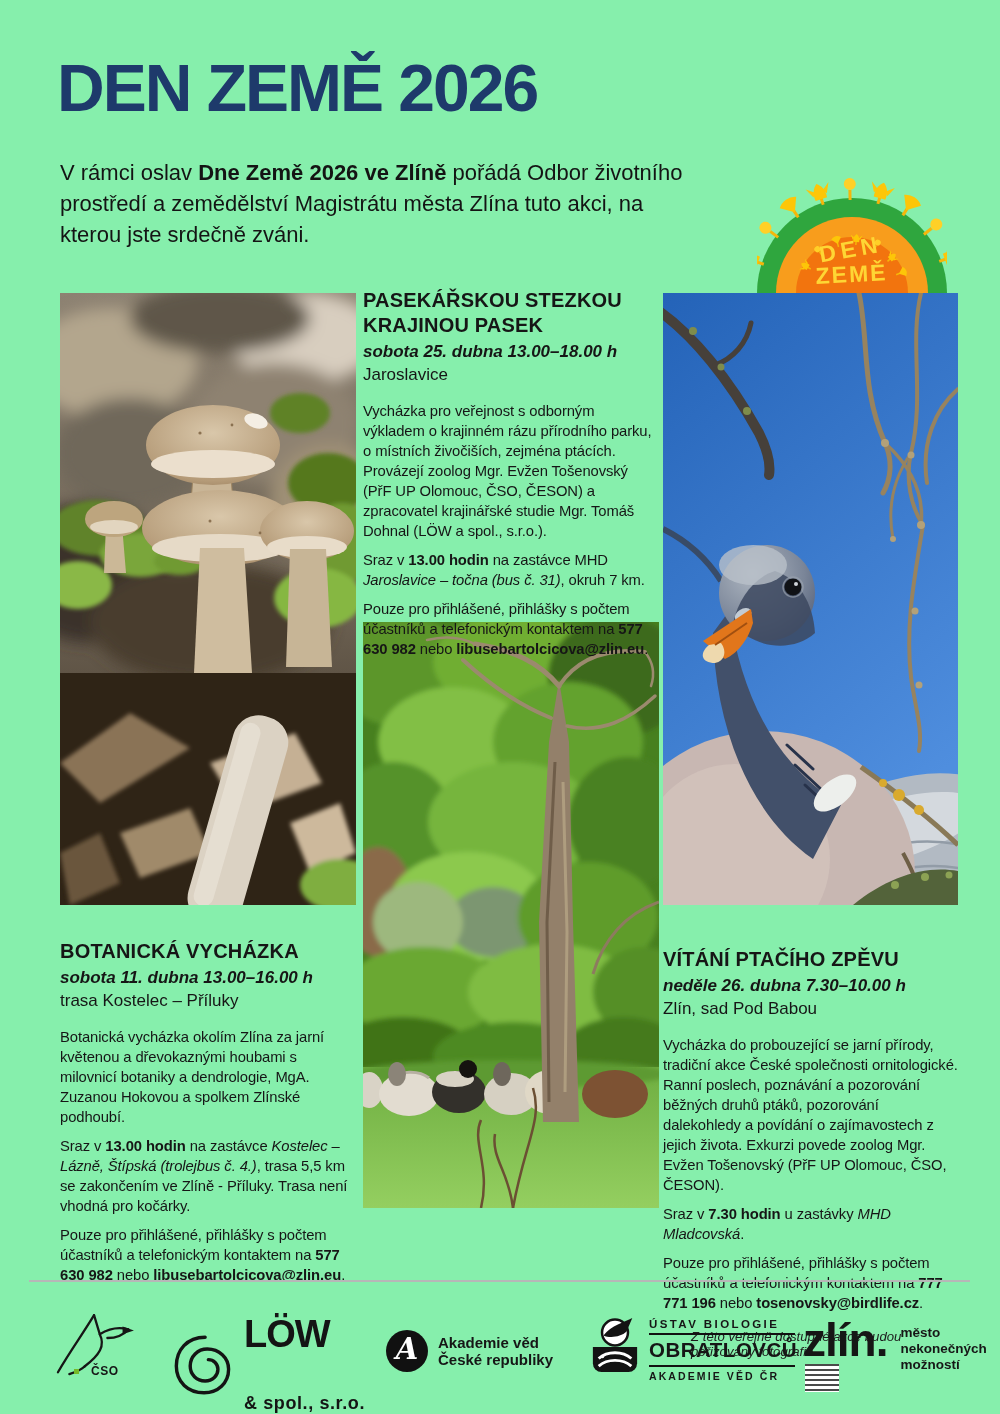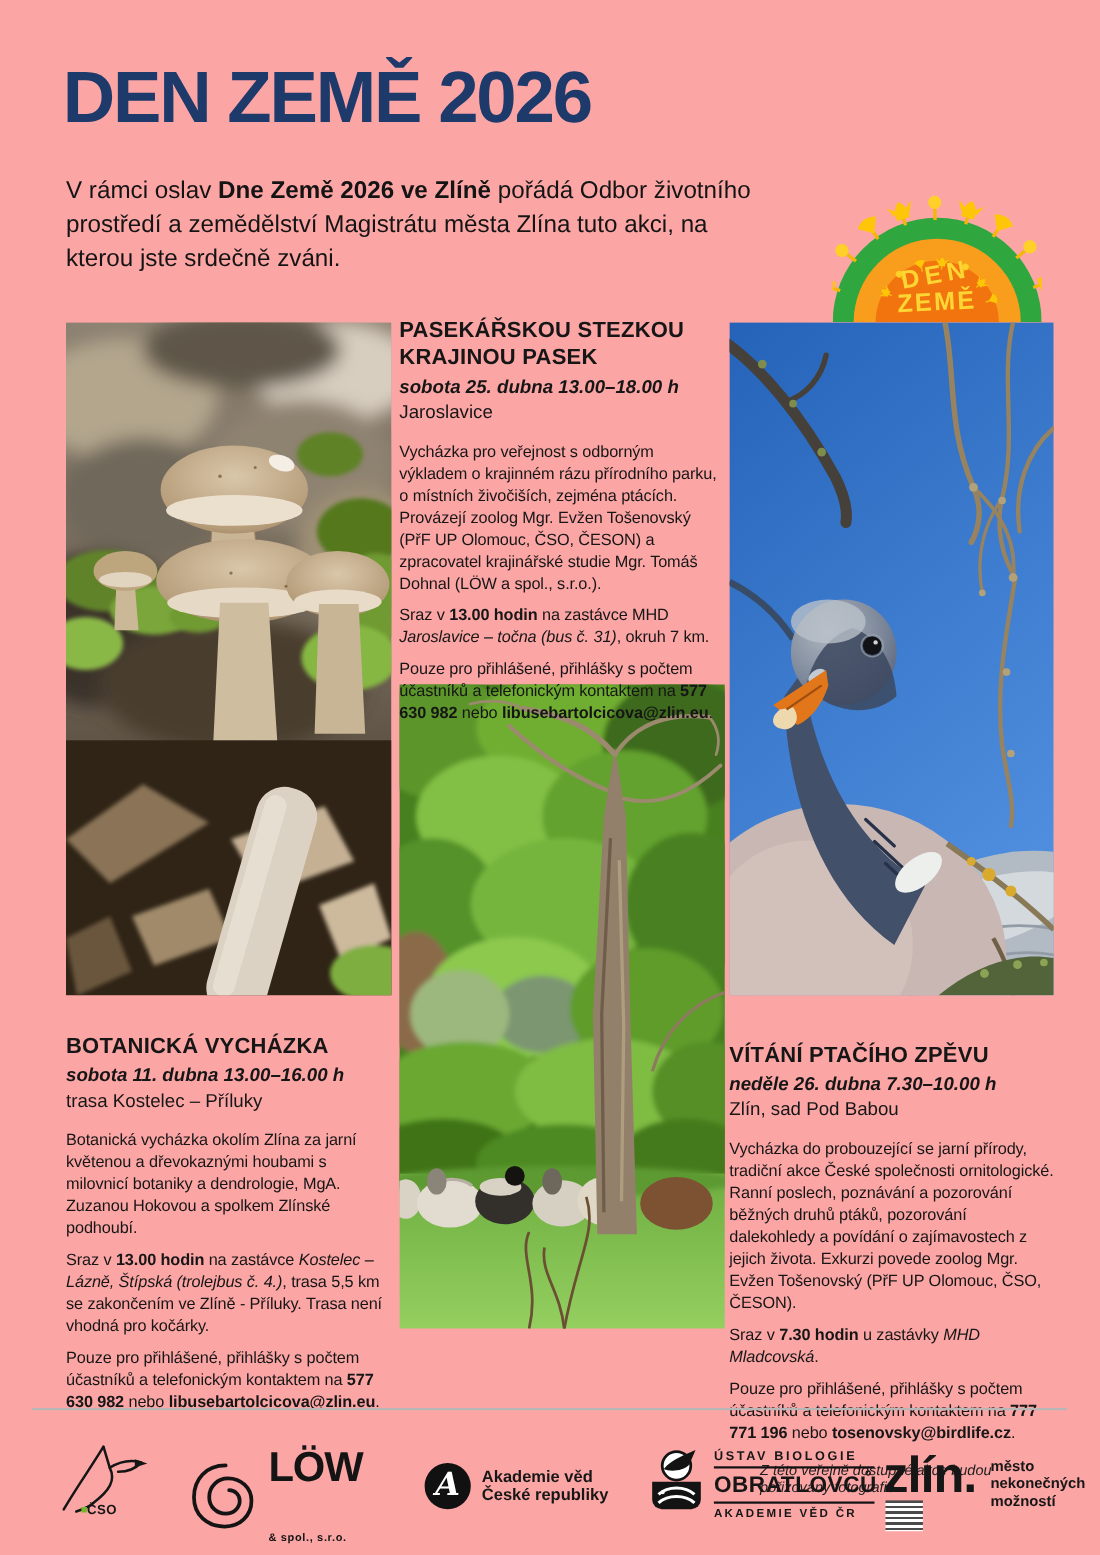--- a/index.html
+++ b/index.html
@@ -1,18 +1,18 @@
 <!DOCTYPE html>
 <html lang="cs"><head>
 <meta charset="utf-8">
 <style>
   * { margin:0; padding:0; box-sizing:border-box; }
   html,body { background:#ffffff; }
   .page {
-    position:relative; width:1000px; height:1414px; background:#fca5a5;
+    position:relative; width:1000px; height:1414px; background:#86efac;
     font-family:"Liberation Sans", sans-serif; color:#161616; overflow:hidden;
     margin:0 auto;
   }
   .title {
     position:absolute; left:57px; top:50px;
     font-size:66px; font-weight:bold; letter-spacing:-2px;
     color:#1e3a6b; white-space:nowrap;
   }
   .intro {
     position:absolute; left:60px; top:157px; width:648px;
@@ -36,27 +36,27 @@
   .ev-dt    { font-size:17px; font-weight:bold; font-style:italic; line-height:23px; margin-top:2px; }
   .ev-place { font-size:17px; line-height:23px; }
   .ev-body  { margin-top:15px; }
   .ev-body p { font-size:14.8px; line-height:20px; letter-spacing:-0.1px; margin:0 0 9px; }
   .note { font-size:13.2px; font-style:italic; margin-top:16px; color:#1c1c1c;margin-left:28px; }
 
   .divider { position:absolute; left:29px; top:1280px; width:941px; height:2px; background:#b7b7b7; }
 
   .flogo { position:absolute; }
   #logo-cso { left:52px; top:1300px; width:100px; }
-  .cso-row { display:flex; align-items:center; gap:0; margin-left:22px; margin-top:-16px; }
+  .cso-row { display:flex; align-items:center; gap:12px; margin-left:22px; margin-top:-16px; }
   .cso-dot { width:5px; height:5px; background:#76b82a; }
   .cso-label { font-size:12px; font-weight:bold; letter-spacing:0.5px; }
 
   #logo-low { left:172px; top:1316px; display:flex; align-items:center; gap:10px; }
   .low-name { font-size:38px; font-weight:bold; letter-spacing:-1px; line-height:36px; color:#141414; }
-  .low-sub  { font-size:10px; font-weight:bold; letter-spacing:0.6px; color:#141414;margin-top:41px; }
+  .low-sub  { font-size:18px; font-weight:bold; letter-spacing:0.6px; color:#141414;margin-top:41px; }
 
   #logo-av { left:386px; top:1330px; display:flex; align-items:center; gap:10px; }
   .av-circle {
     width:42px; height:42px; border-radius:50%; background:#111; color:#fff;
     display:flex; align-items:center; justify-content:center;
     font-family:"DejaVu Serif", serif; font-style:italic; font-weight:bold; font-size:29px;
     padding-bottom:4px;
   }
   .av-text { font-size:15px; font-weight:bold; line-height:17px; }
 

